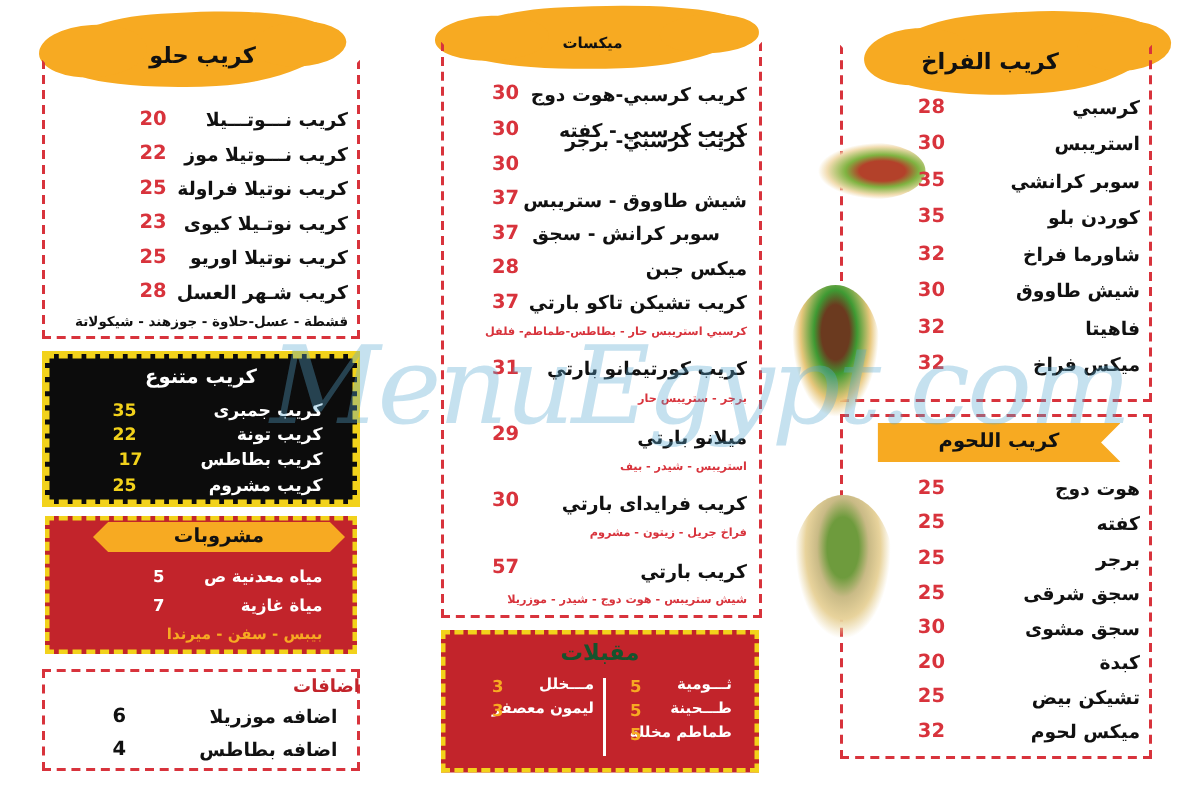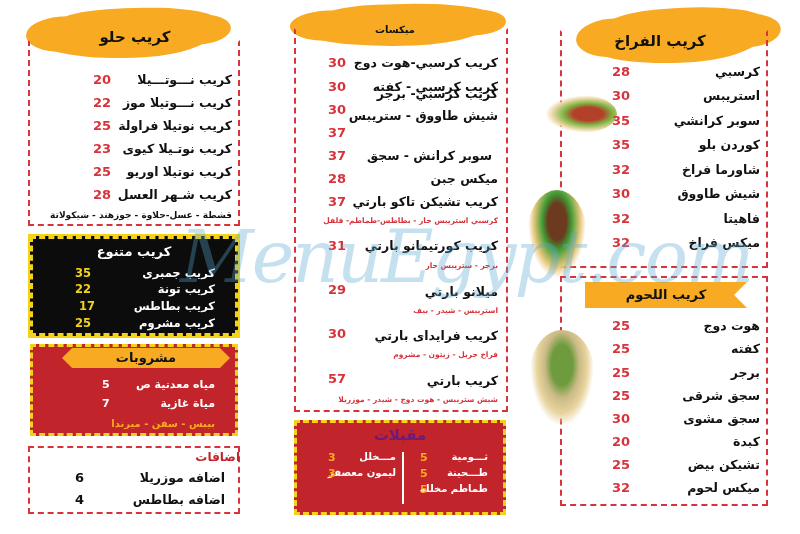--- a/index.html
+++ b/index.html
@@ -111,25 +111,25 @@
   </div>
 <span class="abs price-abs" style="left:328px;top:55px;color:#d8333c;font-size:13px;">30</span>
 <div class="row" style="right:302px;top:79px;">
     <span class="name">كريب كرسبي - كفته</span>
   </div>
 <span class="abs" style="left:328px;top:79px;color:#d8333c;font-size:13px;">30</span>
 <div class="row" style="right:302px;top:86px;">
     <span class="name">كريب كرسبي- برجر</span>
   </div>
 <span class="abs" style="left:328px;top:102px;color:#d8333c;font-size:13px;">30</span>
-<div class="row" style="right:302px;top:108px;margin-left:32px;">
+<div class="row" style="right:302px;top:126px;margin-left:32px;">
     <span class="name">شيش طاووق - ستريبس</span>
   </div>
 <span class="abs" style="left:328px;top:125px;color:#d8333c;font-size:13px;">37</span>
-<div class="row" style="right:308px;top:148px;">
+<div class="row" style="right:320px;top:148px;">
     <span class="name">سوبر كرانش - سجق</span>
   </div>
 <span class="abs" style="left:328px;top:148px;color:#d8333c;font-size:13px;">37</span>
 <div class="row" style="right:302px;top:171px;">
     <span class="name">ميكس جبن</span>
   </div>
 <span class="abs" style="left:328px;top:171px;color:#d8333c;font-size:13px;">28</span>
 <div class="row" style="right:302px;top:194px;">
     <span class="name">كريب تشيكن تاكو بارتي</span>
   </div>
@@ -154,21 +154,21 @@
 <span class="abs" style="left:328px;top:326px;color:#d8333c;font-size:13px;">30</span>
 <div class="sub" style="right:302px;top:350px;">فراخ جريل - زيتون - مشروم</div>
 
 <div class="row" style="right:302px;top:373px;">
     <span class="name">كريب بارتي</span>
   </div>
 <span class="abs" style="left:328px;top:371px;color:#d8333c;font-size:13px;">57</span>
 <div class="sub" style="right:302px;top:395px;">شيش ستريبس - هوت دوج - شيدر - موزريلا</div>
 
 <div class="abs panel-red" style="left:294px;top:420px;width:212px;height:95px;"></div>
-<div class="abs" style="left:294px;top:426px;width:212px;text-align:center;font-size:15px;color:#701a75;">مقبلات</div>
+<div class="abs" style="left:294px;top:426px;width:212px;text-align:center;font-size:15px;color:#14532d;">مقبلات</div>
 <div class="abs" style="left:402px;top:452px;width:2px;height:52px;background:#ffffff;"></div>
 
 <div class="row" style="right:312px;top:451px;color:#fff;font-size:10px;">
     <span class="name">ثـــومية</span>
   </div>
 <span class="abs" style="left:420px;top:451px;color:#f7aa22;font-size:11px;">5</span>
 <div class="row" style="right:312px;top:467px;color:#fff;font-size:10px;">
     <span class="name">طـــحينة</span>
   </div>
 <span class="abs" style="left:420px;top:467px;color:#f7aa22;font-size:11px;">5</span>

